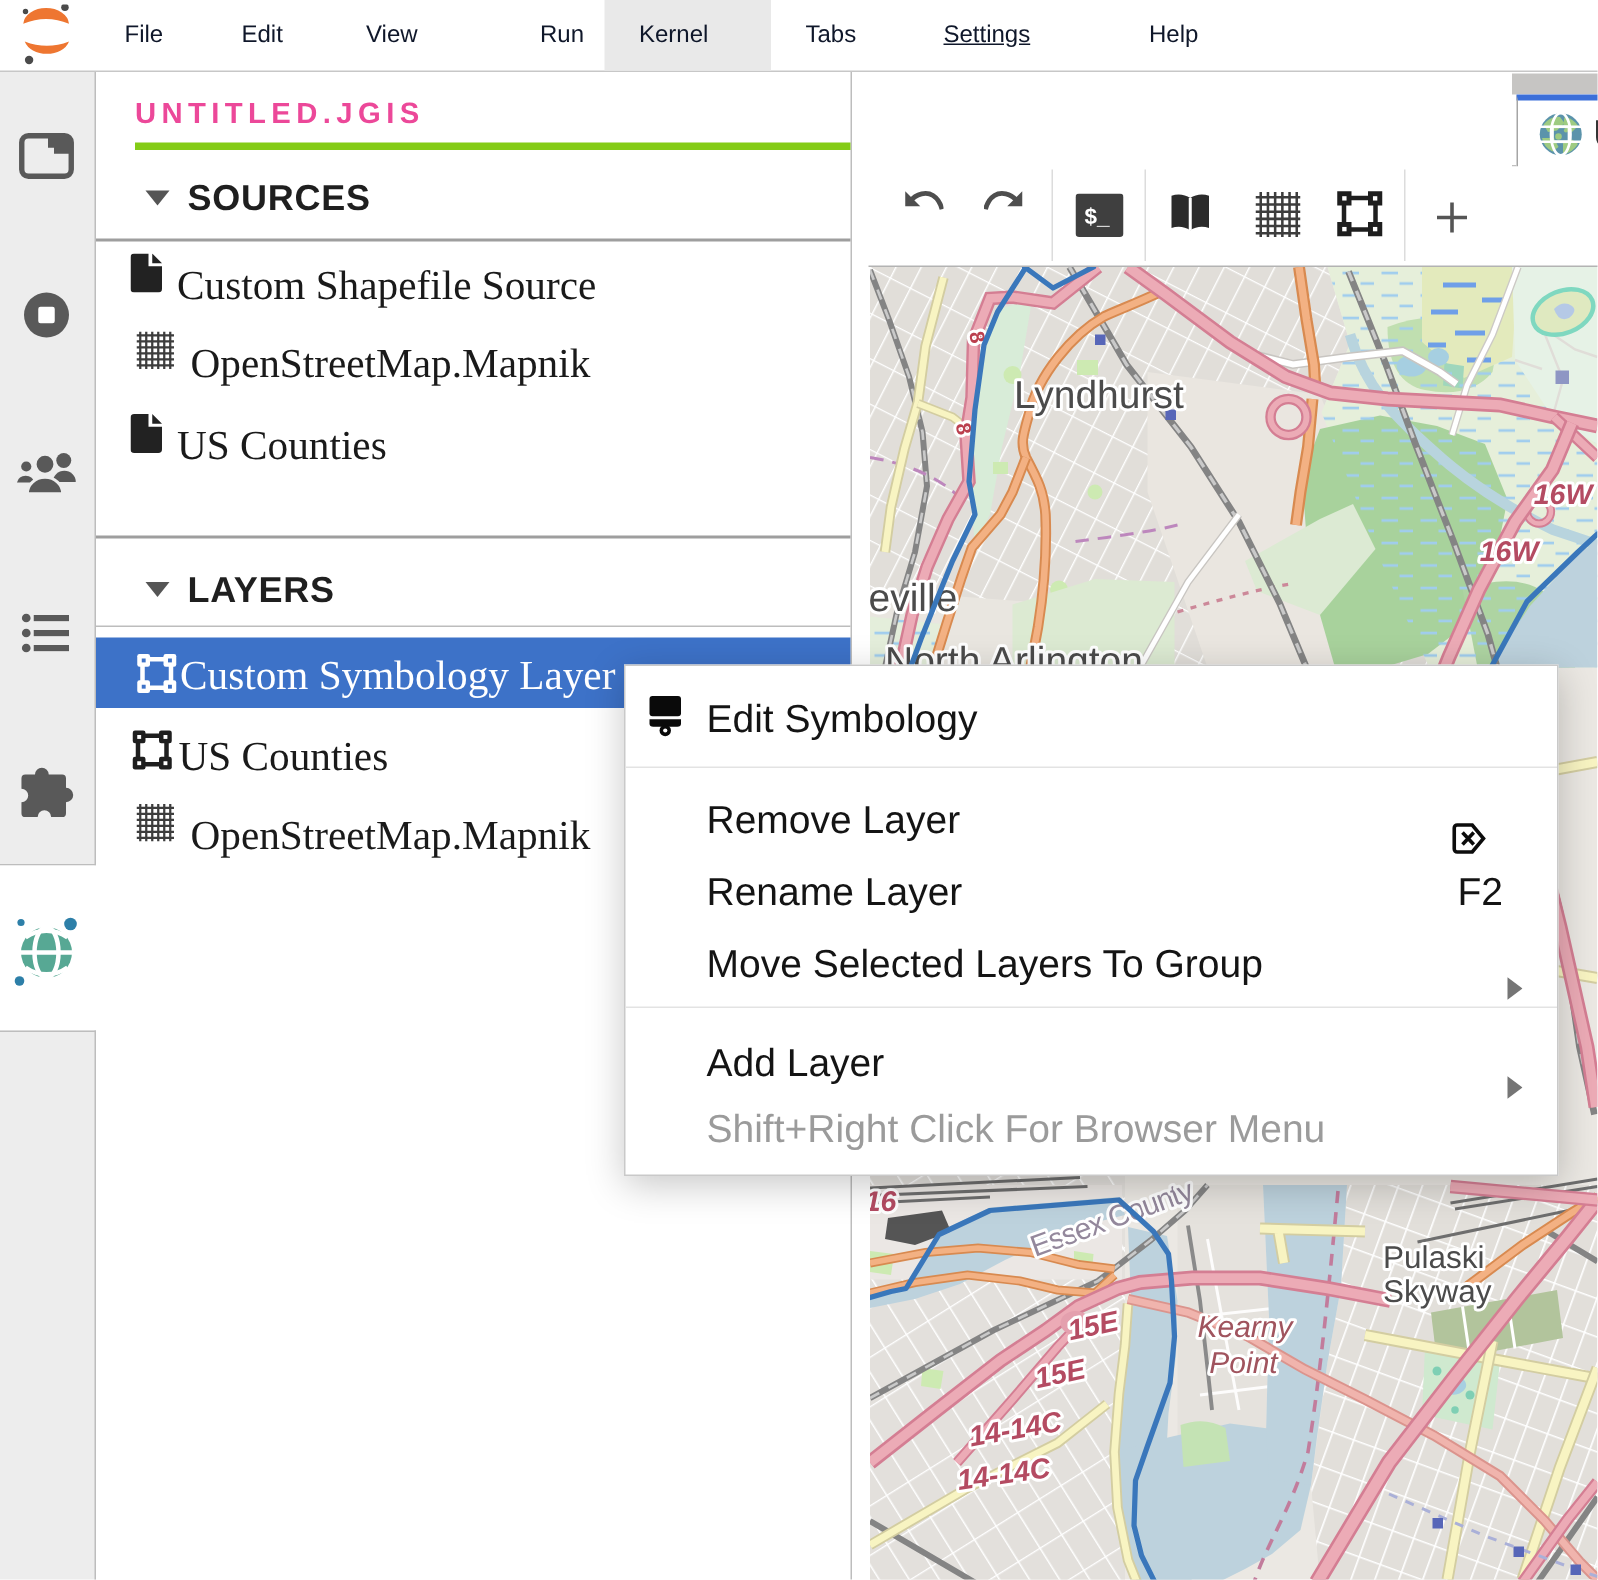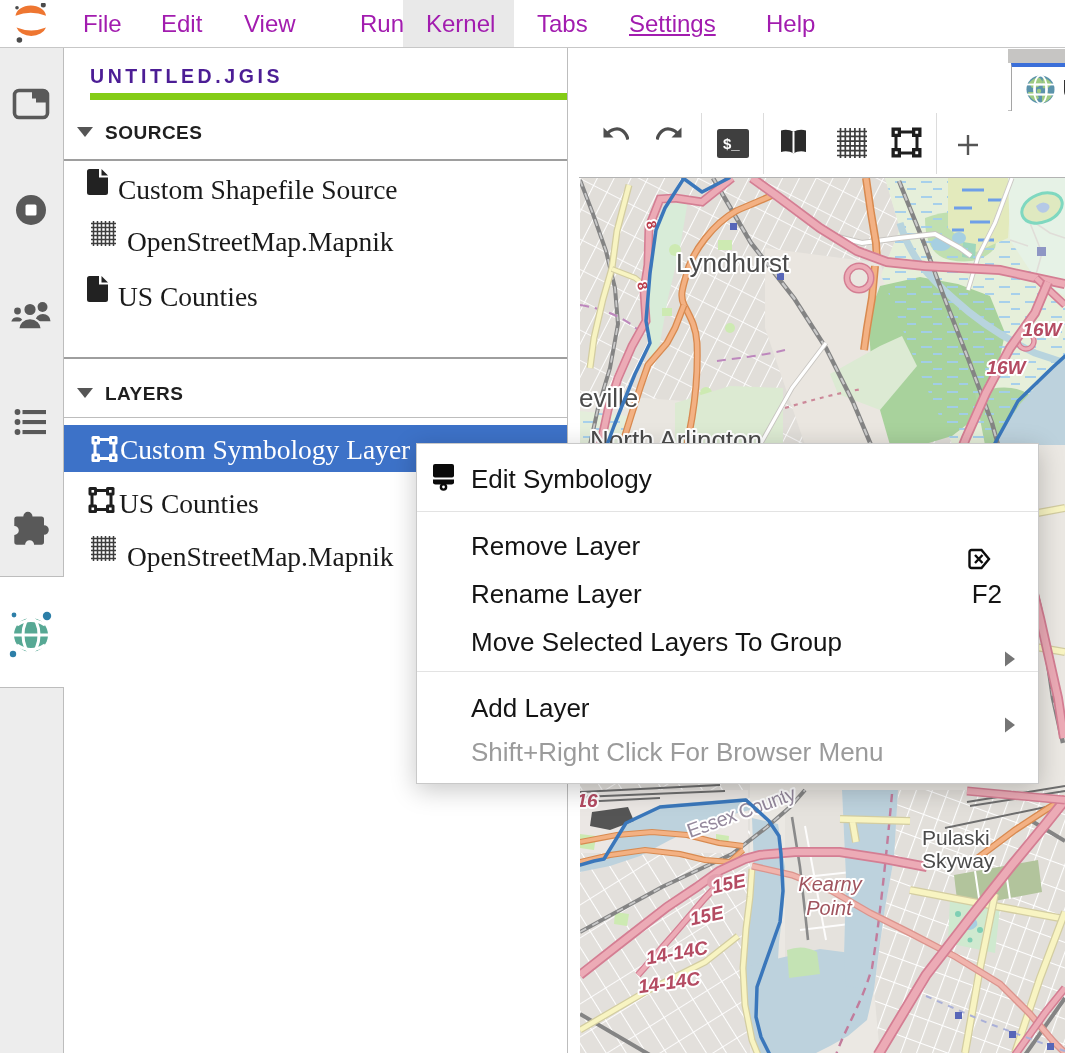--- a/index.html
+++ b/index.html
@@ -1,35 +1,35 @@
 <!DOCTYPE html>
 <html><head>
 <meta charset="utf-8">
 <style>
 * { margin:0; padding:0; box-sizing:border-box; }
 html,body { width:1065px; height:1053px; overflow:hidden; background:#fff;
   font-family:"Liberation Sans", sans-serif; }
 #menubar { position:absolute; left:0; top:0; width:1065px; height:48px; background:#fff;
   border-bottom:1px solid #c7c7c7; }
-.mitem { position:absolute; top:0; height:47px; line-height:47px; font-size:24px; color:#a21caf; }
+.mitem { position:absolute; top:0; height:47px; line-height:47px; font-size:16px; color:#0f172a; }
 #kernelbg { position:absolute; left:403px; top:0; width:111px; height:47px; background:#e9e9e9; }
 #logo { position:absolute; left:7px; top:3px; }
 #sidebar1 { position:absolute; left:0; top:48px; width:64px; height:529px; background:#ededed;
   border-right:1px solid #bdbdbd; border-bottom:1px solid #bdbdbd; }
 #sidebar2 { position:absolute; left:0; top:577px; width:64px; height:110px; background:#fff; }
 #sidebar3 { position:absolute; left:0; top:687px; width:64px; height:366px; background:#ededed;
   border-right:1px solid #bdbdbd; border-top:1px solid #bdbdbd; }
 .sicon { position:absolute; left:0; width:64px; text-align:center; }
 #panel { position:absolute; left:64px; top:48px; width:504px; height:1005px; background:#fff;
   border-right:1px solid #bdbdbd; }
 #ptitle { position:absolute; left:26px; top:0px; width:477px; height:52px; line-height:56px;
-  font-size:19.5px; font-weight:bold; letter-spacing:3.6px; color:#4c1d95;
-  border-bottom:7px solid #84cc16; }
-.sechead { position:absolute; left:0; width:503px; font-size:19px; font-weight:bold;
-  letter-spacing:0.5px; color:#1f1f1f; }
+  font-size:19.5px; font-weight:bold; letter-spacing:3.6px; color:#ec4899;
+  border-bottom:5px solid #84cc16; }
+.sechead { position:absolute; left:0; width:503px; font-size:24px; font-weight:bold;
+  letter-spacing:0.5px; color:#1f1f1f;padding-left:20px; }
 .tri { display:inline-block; width:0; height:0; border-left:8px solid transparent;
   border-right:8px solid transparent; border-top:10px solid #555; vertical-align:middle;
   margin:0 12px 4px 13px; }
 .pitem { position:absolute; left:0; width:503px; height:51px; font-size:27.5px; color:#1a1a1a;font-family:Liberation Serif, serif; }
 .pitem svg { position:absolute; }
 .pitem .txt { position:absolute; }
 #selrow { position:absolute; left:0; top:377px; width:503px; height:47px; background:#3d72c8; }
 #tabbar { position:absolute; left:579px; top:48px; width:486px; height:63px; background:#fff; }
 #tab1 { position:absolute; left:0px; top:10px; width:429px; height:53px; background:#ececec;
   border:1px solid #c0c0c0; }

